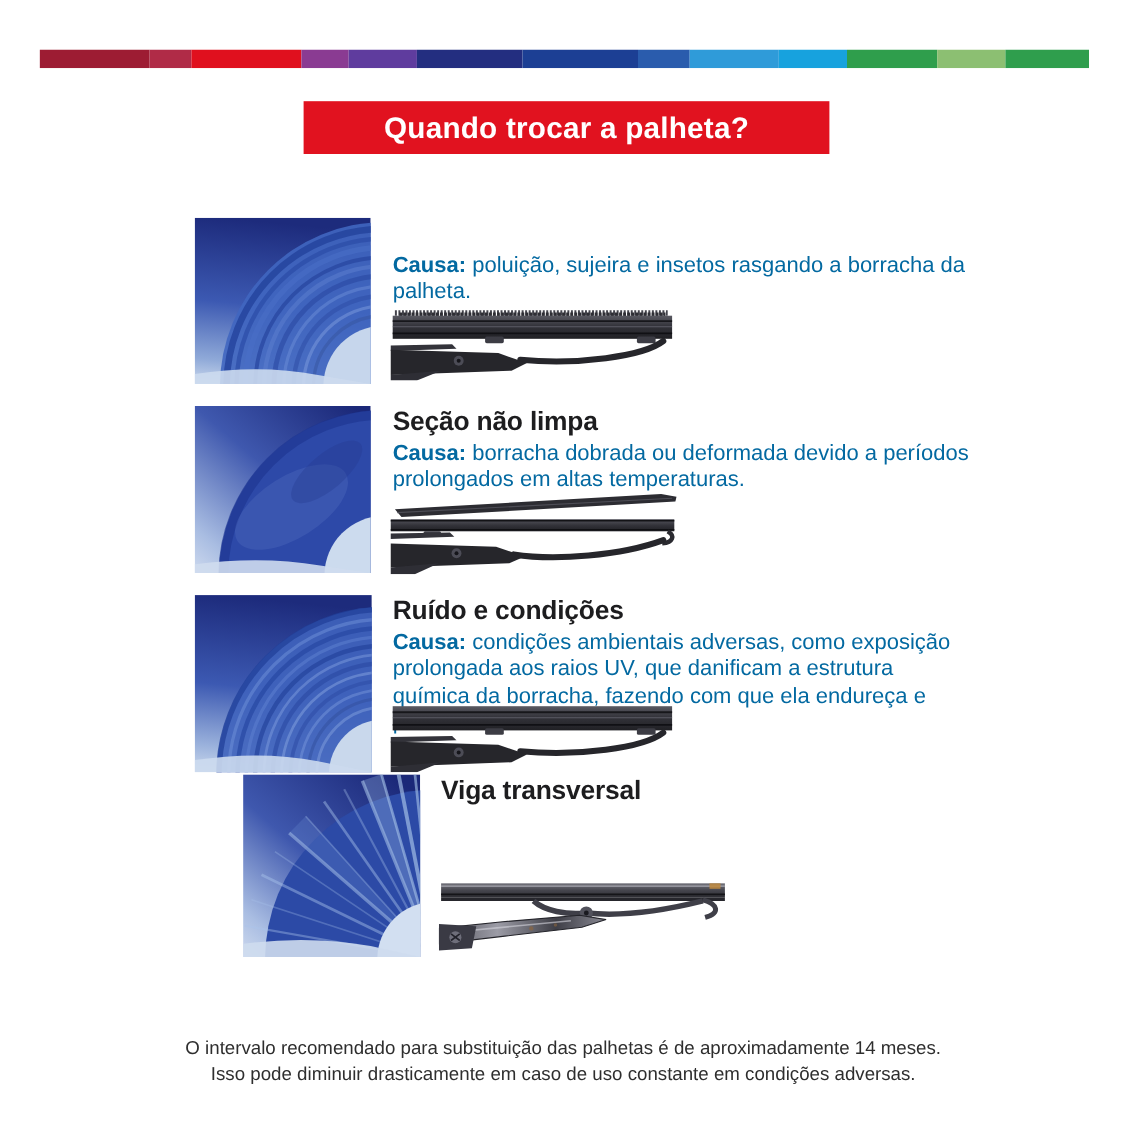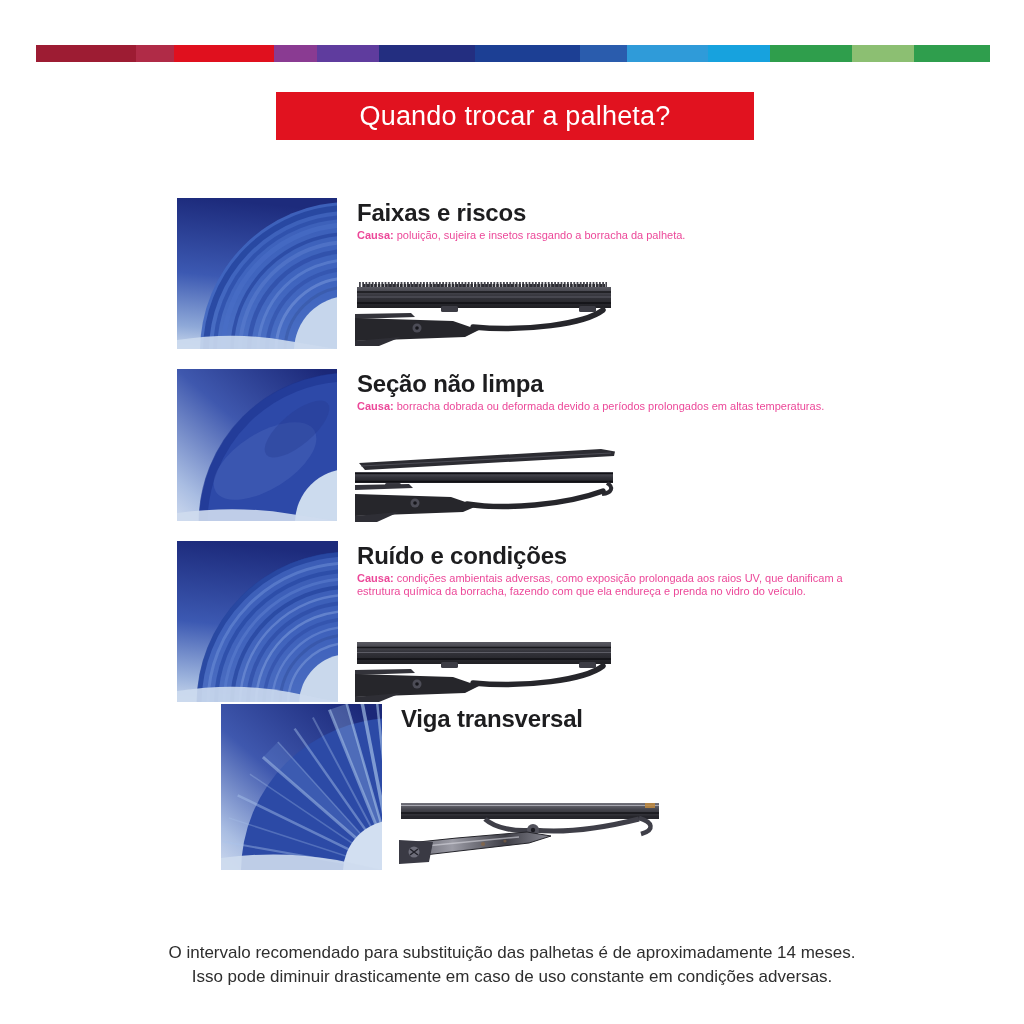--- a/index.html
+++ b/index.html
@@ -7,32 +7,32 @@
     position:relative; width:1024px; height:1024px; background:#ffffff;
     font-family:"Liberation Sans", sans-serif; overflow:hidden;
   }
   .top-bar {
     position:absolute; left:36px; top:45px; width:954px; height:17px;
     display:flex; overflow:hidden;
   }
   .bar-seg { height:100%; flex-shrink:0; }
   .banner {
     position:absolute; left:276px; top:92px; width:478px; height:48px;
-    background:#E1121F; color:#ffffff; font-size:27px; font-weight:normal;
+    background:#E1121F; color:#ffffff; font-size:27px; font-weight:bold;
     text-align:center; line-height:48px; letter-spacing:0.2px;
   }
   .section { position:absolute; left:0; width:1024px; }
   .ws-img  { position:absolute; left:177px; top:0; display:block; }
   .sec-title {
     position:absolute; left:357px; top:1px; font-size:24px; font-weight:bold;
     color:#1d1d1f; letter-spacing:-0.2px; white-space:nowrap;
   }
   .sec-cause {
     position:absolute; left:357px; top:31px; width:528px;
-    font-size:11px; line-height:1.22; color:#ec4899;
+    font-size:20px; line-height:1.22; color:#0369a1;
   }
   .cause-label { font-weight:bold; }
   .blade-img { position:absolute; left:355px; display:block; }
   .footer {
     position:absolute; top:941px; left:0; width:1024px; text-align:center;
     font-size:17px; line-height:1.42; color:#2e2e2e;
   }
   svg { display:block; }
 </style>
 </head>
@@ -80,21 +80,20 @@
         <circle cx="172" cy="153" r="109" stroke="#5d80d0" stroke-width="4" opacity="0.5"></circle>
         <circle cx="172" cy="153" r="100" stroke="#2a48a2" stroke-width="4.5" opacity="0.6"></circle>
         <circle cx="172" cy="153" r="91" stroke="#6c8ed8" stroke-width="3" opacity="0.5"></circle>
         <circle cx="172" cy="153" r="82" stroke="#2e4ca6" stroke-width="4" opacity="0.55"></circle>
         <circle cx="172" cy="153" r="73" stroke="#7d9cde" stroke-width="3" opacity="0.5"></circle>
         <circle cx="172" cy="153" r="64" stroke="#35539e" stroke-width="3" opacity="0.5"></circle>
       </g>
       <circle cx="172" cy="153" r="55" fill="#c6d6ec"></circle>
       <path d="M0,142 Q60,133 112,143 L160,151 L0,151 Z" fill="#ccdaee" opacity="0.9"></path>
     </svg>
-    <div class="sec-title">Faixas e riscos</div>
     <div class="sec-cause">
       <span class="cause-label">Causa:</span>
       <span>poluição, sujeira e insetos rasgando a borracha da palheta.</span>
     </div>
     <svg class="blade-img" style="top:82px;" width="260" height="66" viewBox="0 0 260 66">
       <defs>
         <linearGradient id="wb1" x1="0" y1="0" x2="0" y2="1">
           <stop offset="0" stop-color="#5a5a62"></stop>
             <stop offset="0.45" stop-color="#33333a"></stop>
             <stop offset="1" stop-color="#202024"></stop>

